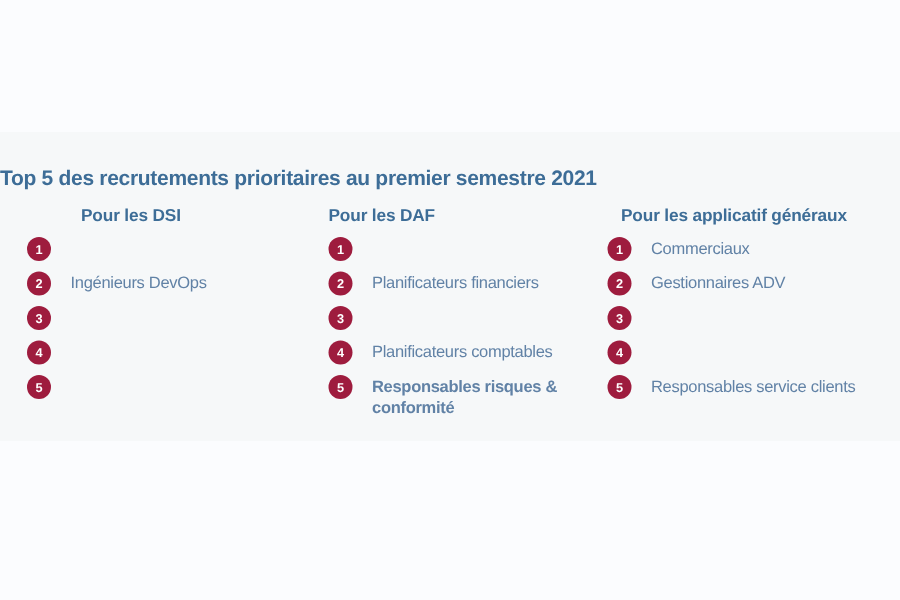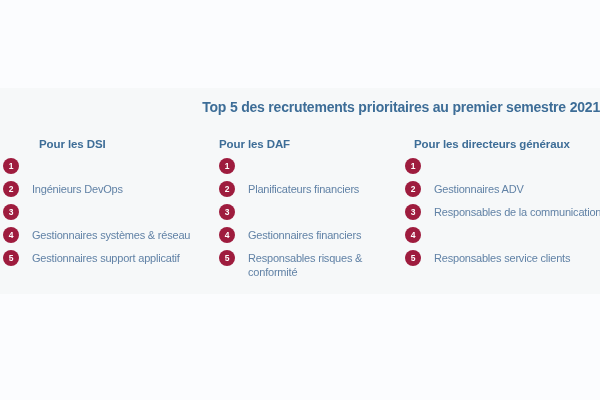--- a/index.html
+++ b/index.html
@@ -12,33 +12,33 @@
     font-family: "Liberation Sans", sans-serif;
   }
   .band {
     position: absolute;
     top: 88px; left: 0;
     width: 600px; height: 206px;
     background: #f6f8f9;
   }
   .title {
     position: absolute;
-    top: 99px; left: 0;
+    top: 110px; left: 0;
     width: 600px;
     margin: 0;
-    text-align: right;
+    text-align: left;
     font-size: 14px;
     font-weight: bold;
     letter-spacing: -0.2px;
     color: #3d6d97;
     line-height: 17px;
   }
   .columns { position: absolute; top: 137px; left: 0; width: 600px; }
   .col { position: absolute; top: 0; }
-  .col-1 { left: 3px;   width: 212px; }
+  .col-1 { left: 18px;   width: 212px; }
   .col-2 { left: 219px; width: 182px; }
   .col-3 { left: 405px; width: 195px; }
   .col-header {
     margin: 0 0 7px 0;
     font-size: 11.5px;
     font-weight: bold;
     color: #3d6d97;
     line-height: 14px;
     letter-spacing: -0.1px;
   }
@@ -70,20 +70,21 @@
     line-height: 16px;
     letter-spacing: -0.2px;
     color: #6182a6;
     white-space: nowrap;
   }
   .label.wrap-narrow {
     white-space: normal;
     max-width: 132px;
     line-height: 14px;
     padding-top: 1px;
+    font-weight: bold;
   }
 </style>
 </head>
 <body>
 
 <div class="stage">
   <div class="band"></div>
 
   <h1 class="title">Top 5 des recrutements prioritaires au premier semestre 2021</h1>
 
@@ -97,66 +98,64 @@
         </li>
         <li class="row">
           <span class="badge">2</span>
           <span class="label">Ingénieurs DevOps</span>
         </li>
         <li class="row">
           <span class="badge">3</span>
         </li>
         <li class="row">
           <span class="badge">4</span>
-          <span class="label">Gestionnaires systèmes &amp; réseau</span>
         </li>
         <li class="row">
           <span class="badge">5</span>
-          <span class="label">Gestionnaires support applicatif</span>
         </li>
       </ol>
     </section>
 
     <section class="col col-2">
       <h2 class="col-header">Pour les DAF</h2>
       <ol class="list">
         <li class="row">
           <span class="badge">1</span>
         </li>
         <li class="row">
           <span class="badge">2</span>
           <span class="label">Planificateurs financiers</span>
         </li>
         <li class="row">
           <span class="badge">3</span>
         </li>
         <li class="row">
           <span class="badge">4</span>
-          <span class="label">Gestionnaires financiers</span>
+          <span class="label">Planificateurs comptables</span>
         </li>
         <li class="row">
           <span class="badge">5</span>
           <span class="label wrap-narrow">Responsables risques &amp; conformité</span>
         </li>
       </ol>
     </section>
 
     <section class="col col-3">
-      <h2 class="col-header">Pour les directeurs généraux</h2>
+      <h2 class="col-header">Pour les applicatif généraux</h2>
       <ol class="list">
         <li class="row">
           <span class="badge">1</span>
+          <span class="label">Commerciaux</span>
         </li>
         <li class="row">
           <span class="badge">2</span>
           <span class="label">Gestionnaires ADV</span>
         </li>
         <li class="row">
           <span class="badge">3</span>
-          <span class="label">Responsables de la communication</span>
         </li>
         <li class="row">
           <span class="badge">4</span>
         </li>
         <li class="row">
           <span class="badge">5</span>
           <span class="label">Responsables service clients</span>
         </li>
       </ol>
     </section>

